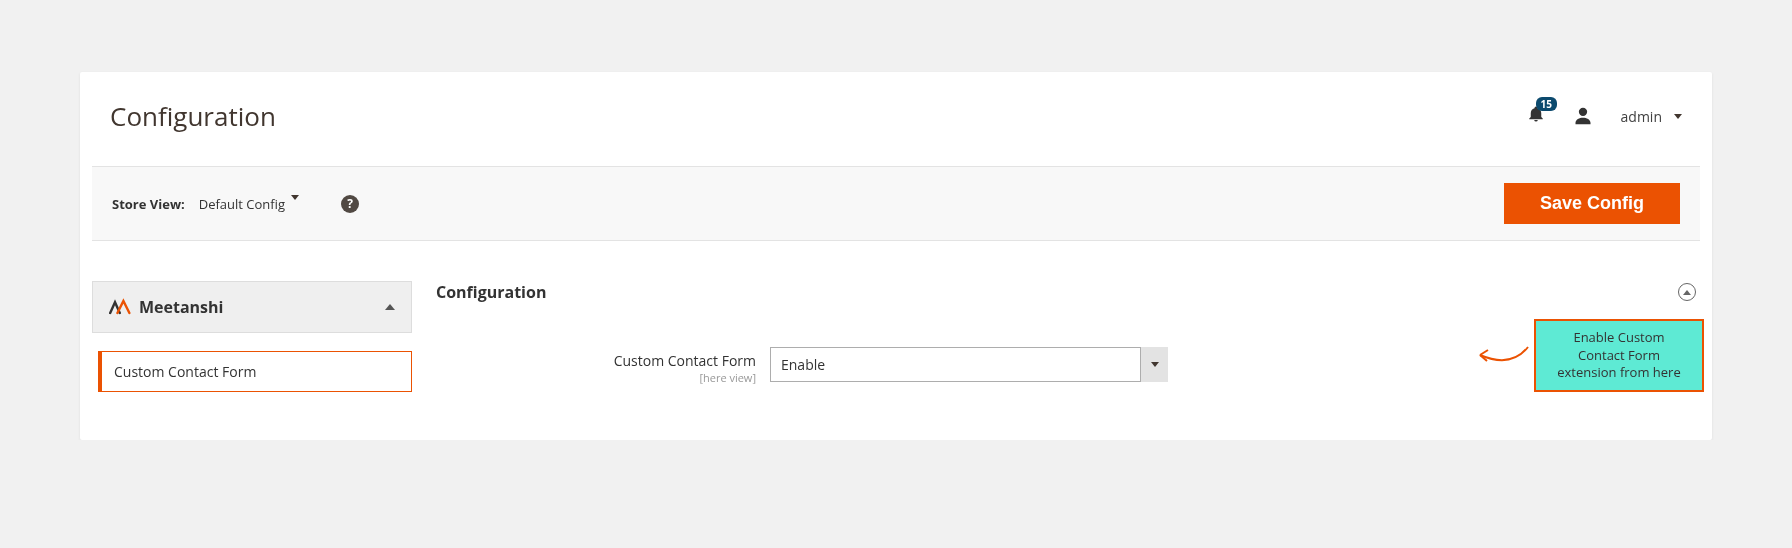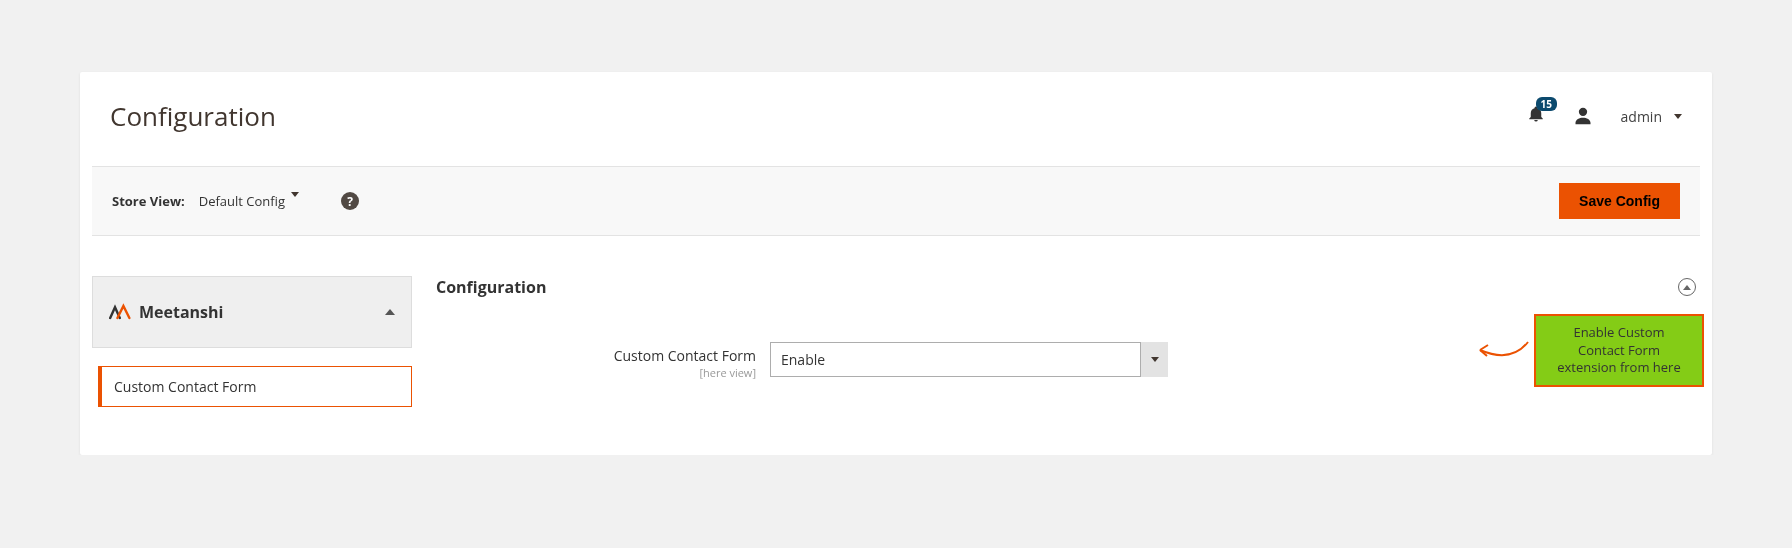--- a/index.html
+++ b/index.html
@@ -82,40 +82,40 @@
       font-size: 13px; color: #333; cursor: pointer;
     }
     .help-icon {
       width: 18px; height: 18px; border-radius: 50%; background: #514943;
       color: #fff; font-size: 12px; font-weight: 700;
       display: flex; align-items: center; justify-content: center;
       margin-left: 28px; cursor: pointer;
     }
     .save-btn {
       background: #eb5202;
-      color: #000000;
+      color: #ffffff;
       border: none;
-      padding: 10px 20px;
-      font-size: 14px;
+      padding: 10px 36px;
+      font-size: 18px;
       font-weight: 600;
       cursor: pointer;
     }
     .content-columns {
       display: flex;
       gap: 24px;
       margin: 40px 12px 0 12px;
     }
     .sidebar {
       width: 320px;
       flex-shrink: 0;
     }
     .sidebar-group-header {
       background: #efefef;
       border: 1px solid #ddd;
-      padding: 24px 16px;
+      padding: 14px 16px;
       display: flex;
       align-items: center;
       justify-content: space-between;
       cursor: pointer;
     }
     .brand {
       display: flex; align-items: center; gap: 6px;
       font-size: 16px; font-weight: 700; color: #333;
     }
     .brand-svg { width: 24px; height: 18px; }
@@ -182,21 +182,21 @@
       position: absolute;
       right: -4px;
       top: 38px;
       display: flex;
       align-items: center;
       gap: 4px;
     }
     .arrow-svg { width: 56px; height: 28px; }
     .callout-box {
       border: 2px solid #eb5202;
-      background: #84cc16;
+      background: #5eead4;
       padding: 8px 14px;
       font-size: 13px;
       color: #333;
       text-align: center;
       line-height: 1.35;
       width: 170px;
     }
   </style>
 </head>
 <body>

